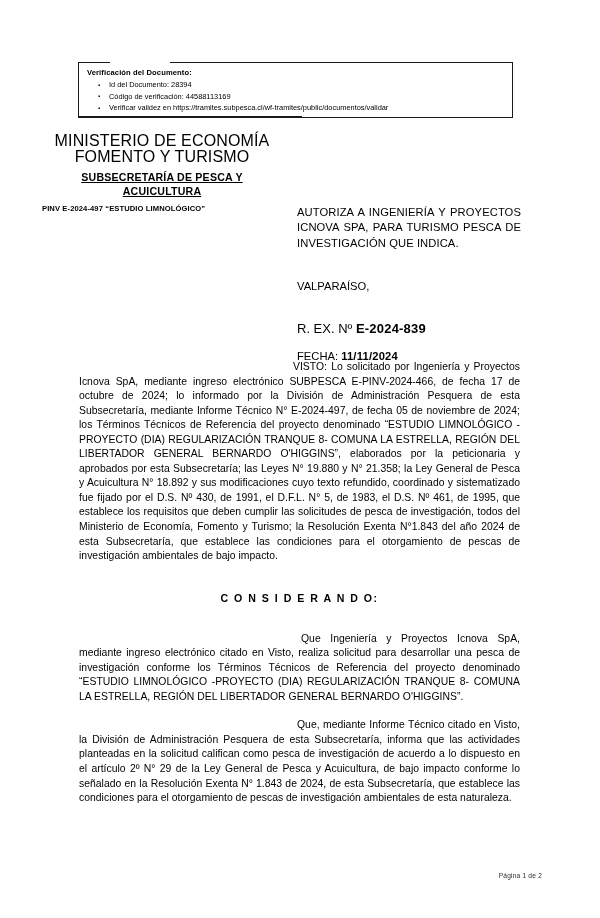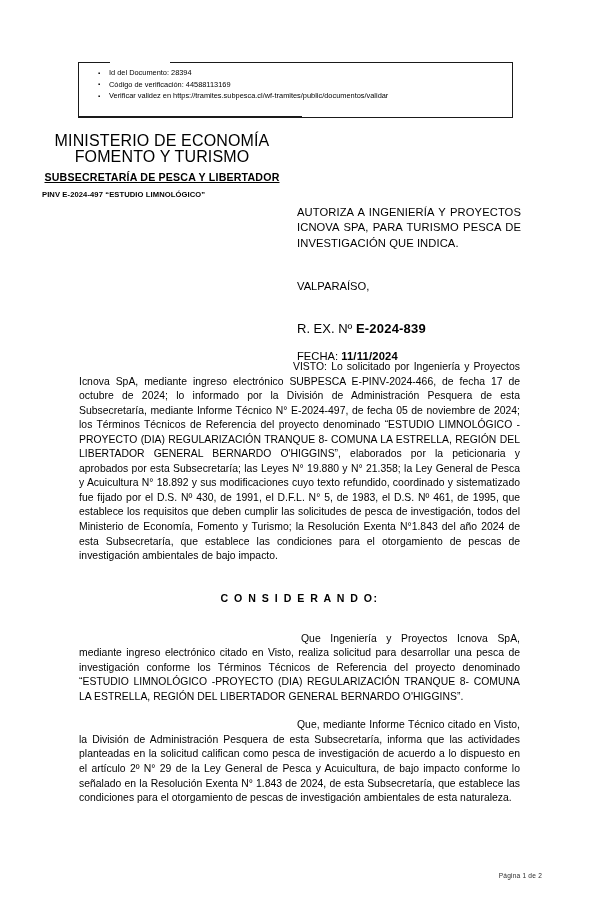--- a/index.html
+++ b/index.html
@@ -201,20 +201,21 @@
     letter-spacing: 0.2px;
   }
 </style>
 </head>
 <body>
 
 <div class="page">
 
   <div class="verif-box">
     <div class="verif-inner">
+      <div class="verif-title">Verificación del Documento:</div>
       <ul class="verif-list">
         <li>
           <span class="bullet">▪</span>
           <span>Id del Documento: 28394</span>
         </li>
         <li>
           <span class="bullet">▪</span>
           <span>Código de verificación: 44588113169</span>
         </li>
         <li>
@@ -223,21 +224,21 @@
         </li>
       </ul>
     </div>
   </div>
   <div class="verif-topgap"></div>
   <div class="verif-underline"></div>
 
   <div class="letterhead">
     <div class="lh-line1">MINISTERIO DE ECONOMÍA</div>
     <div class="lh-line2">FOMENTO Y TURISMO</div>
-    <div class="lh-sub">SUBSECRETARÍA DE PESCA Y LIBERTADOR</div>
+    <div class="lh-sub">SUBSECRETARÍA DE PESCA Y ACUICULTURA</div>
     <div class="lh-pinv">PINV E-2024-497 “ESTUDIO LIMNOLÓGICO”</div>
   </div>
 
   <div class="right-col">
     <div class="subject">AUTORIZA A INGENIERÍA Y PROYECTOS ICNOVA SPA, PARA TURISMO PESCA DE INVESTIGACIÓN QUE INDICA.</div>
     <div class="place">VALPARAÍSO,</div>
     <div class="resnum">
       <span>R. EX. Nº </span><b>E-2024-839</b>
     </div>
     <div class="resdate">

